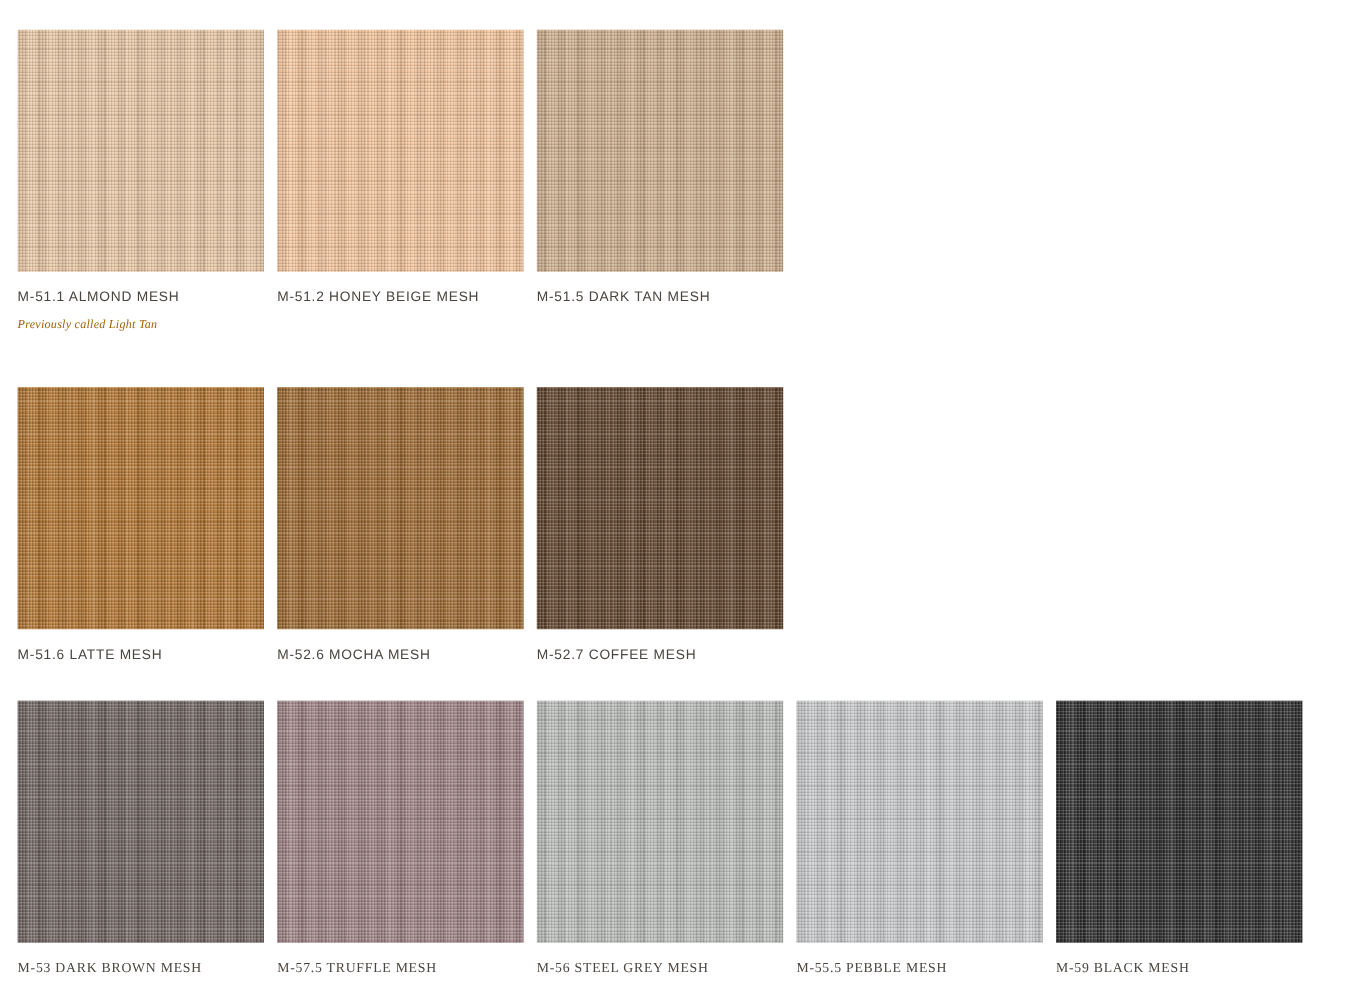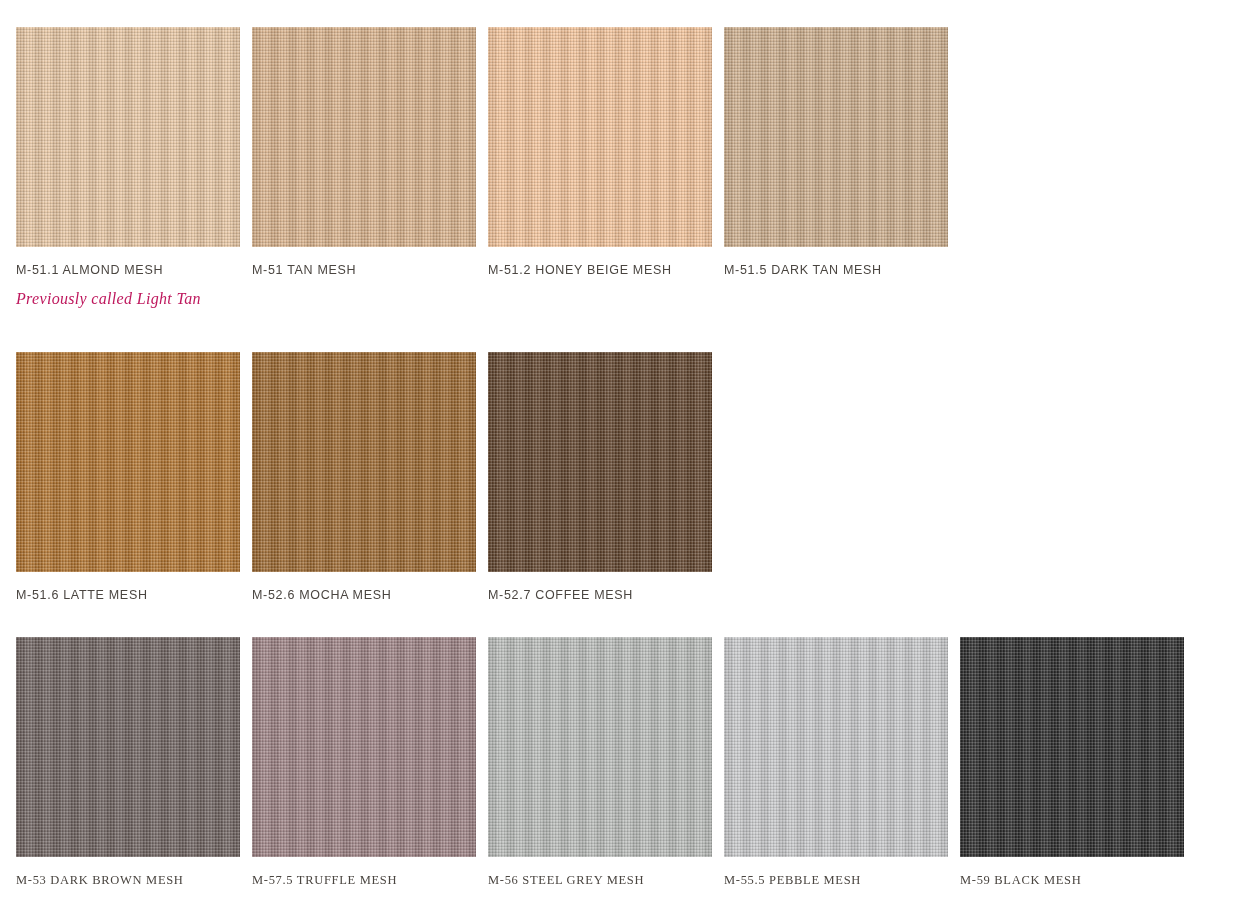--- a/index.html
+++ b/index.html
@@ -96,22 +96,22 @@
     color: #4a4540;
     text-transform: uppercase;
     margin-top: 16px;
     line-height: 1.2;
     white-space: nowrap;
   }
 
   .swatch-note {
     font-family: "Liberation Serif", serif;
     font-style: italic;
-    font-size: 16px;
-    color: #be185d;
+    font-size: 11px;
+    color: #a16207;
     letter-spacing: 0.02em;
     margin-top: 11px;
     line-height: 1.2;
     white-space: nowrap;
   }
 
   
   .grid-row1 .swatch-cell { height: 313px; }
   .grid-row2 .swatch-cell { height: 285px; }
   .grid-row3 .swatch-cell { height: 285px; }
@@ -122,25 +122,20 @@
 <div class="swatch-sheet">
 
   <div class="swatch-grid grid-row1">
 
     <div class="swatch-cell">
       <div class="chip" style="background-color: rgb(232, 199, 164);"></div>
       <div class="swatch-label">M-51.1 ALMOND MESH</div>
       <div class="swatch-note">Previously called Light Tan</div>
     </div>
 
-    <div class="swatch-cell">
-      <div class="chip" style="background-color: rgb(217, 178, 140);"></div>
-      <div class="swatch-label">M-51 TAN MESH</div>
-      <div class="swatch-note"></div>
-    </div>
 
     <div class="swatch-cell">
       <div class="chip" style="background-color: rgb(243, 196, 155);"></div>
       <div class="swatch-label">M-51.2 HONEY BEIGE MESH</div>
       <div class="swatch-note"></div>
     </div>
 
     <div class="swatch-cell">
       <div class="chip" style="background-color: rgb(205, 174, 141);"></div>
       <div class="swatch-label">M-51.5 DARK TAN MESH</div>

